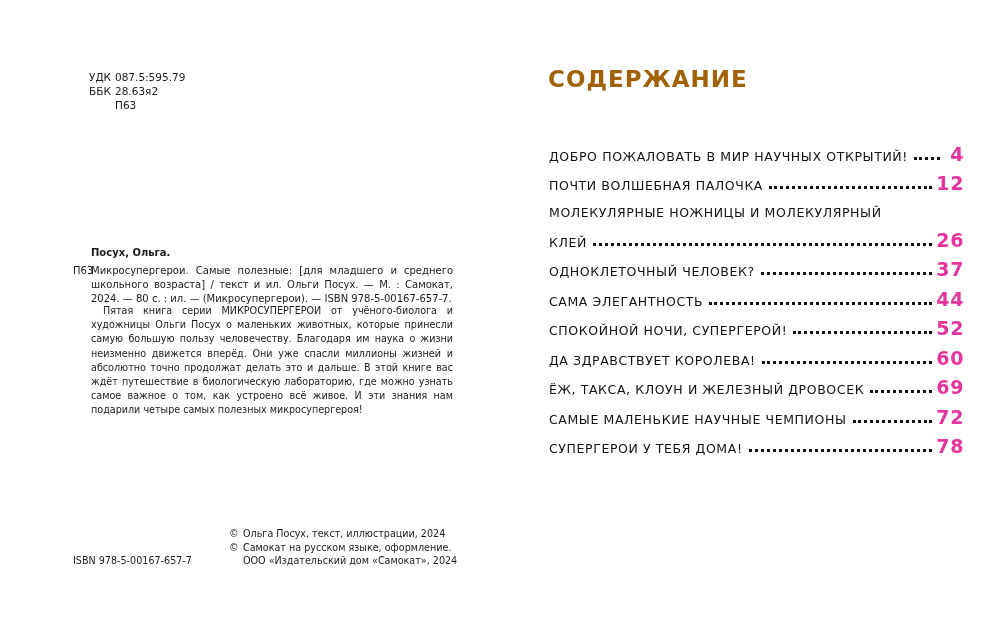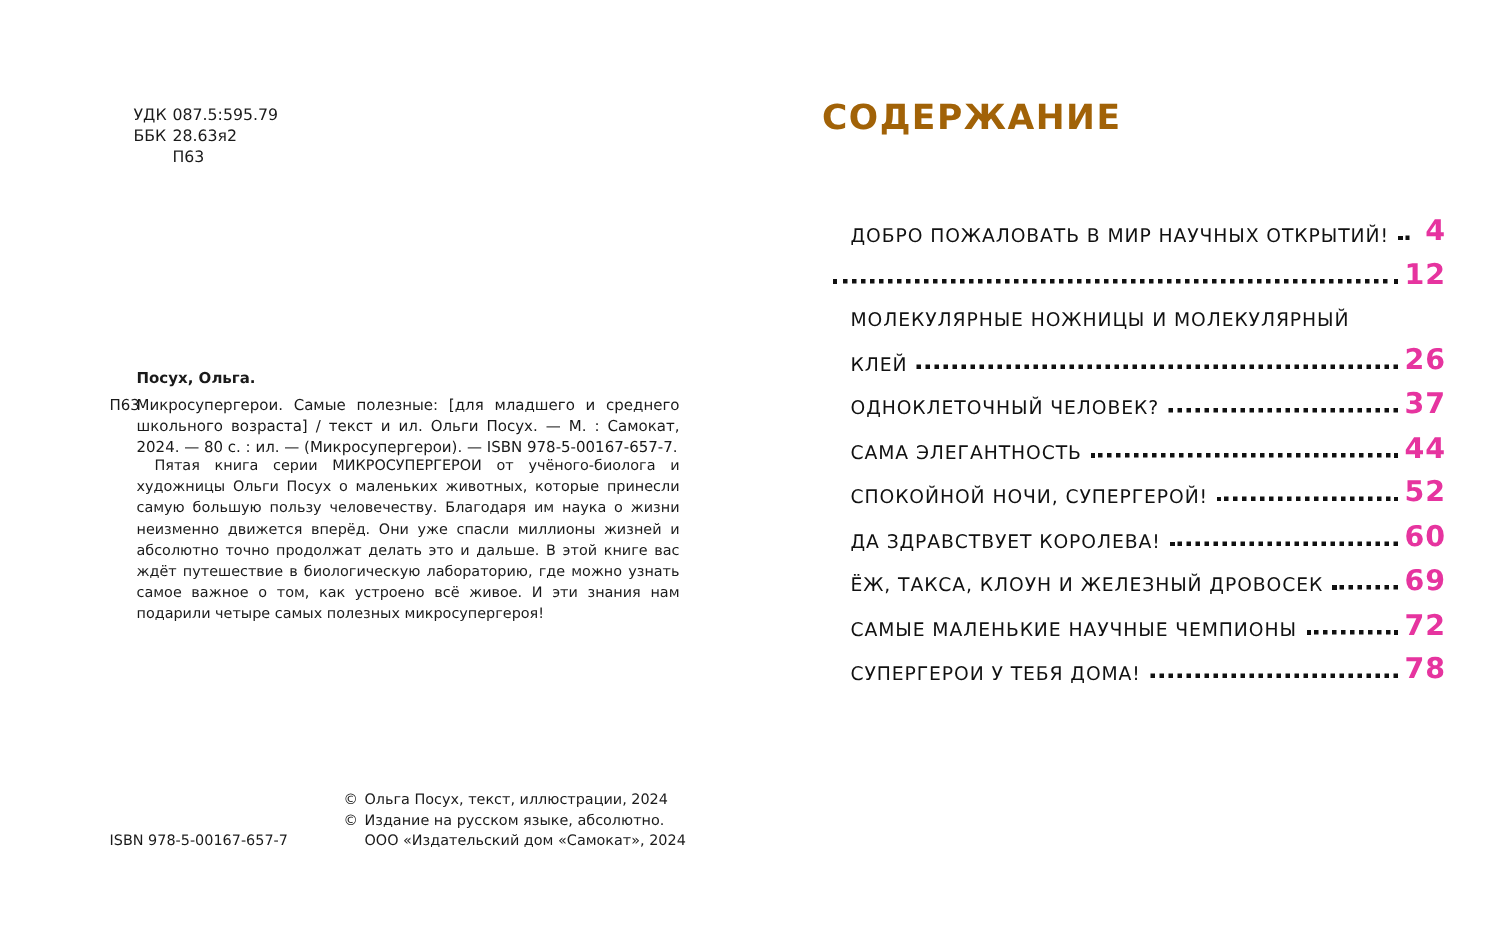--- a/index.html
+++ b/index.html
@@ -78,21 +78,21 @@
     .toc-item {
       display: flex; align-items: flex-end;
       height: 29.5px;
       font-family: "DejaVu Sans", sans-serif;
       font-size: 12.5px;
       color: #111111;
       text-transform: uppercase;
       letter-spacing: 0.6px;
     }
     .toc-item.first-line { height: 27px; }
-    .toc-label { white-space: nowrap; margin-left: 18px; }
+    .toc-label { white-space: nowrap; }
     .toc-dots {
       flex: 1;
       margin: 0 4px 4px 6px;
       border-bottom: 3px dotted #111111;
       height: 1px;
     }
     .toc-page {
       font-weight: bold;
       font-size: 19px;
       line-height: 20px;
@@ -137,39 +137,40 @@
 
     <div class="isbn">ISBN 978-5-00167-657-7</div>
 
     <div class="copyright">
       <div class="copy-row">
         <span class="copy-sym">©</span>
         <span>Ольга Посух, текст, иллюстрации, 2024</span>
       </div>
       <div class="copy-row">
         <span class="copy-sym">©</span>
-        <span>Издание на русском языке, абсолютно.</span>
+        <span>Самокат на русском языке, оформление.</span>
       </div>
       <div class="copy-row">
         <span class="copy-sym"></span>
         <span>ООО «Издательский дом «Самокат», 2024</span>
       </div>
     </div>
   </div>
 
   <div class="right-page">
     <div class="toc-title">Содержание</div>
 
     <div class="toc">
       <div class="toc-item">
         <span class="toc-label">Добро пожаловать в мир научных открытий!</span>
         <span class="toc-dots"></span>
         <span class="toc-page">4</span>
       </div>
       <div class="toc-item">
+        <span class="toc-label">Почти волшебная палочка</span>
         <span class="toc-dots"></span>
         <span class="toc-page">12</span>
       </div>
       <div class="toc-item first-line">
         <span class="toc-label">Молекулярные ножницы и молекулярный</span>
       </div>
       <div class="toc-item">
         <span class="toc-label">клей</span>
         <span class="toc-dots"></span>
         <span class="toc-page">26</span>

